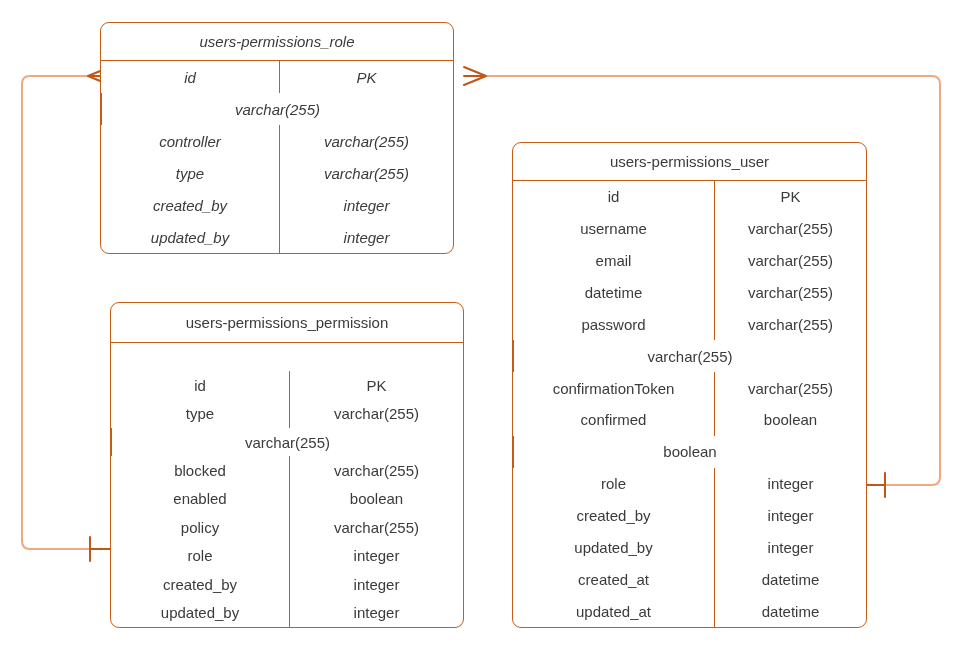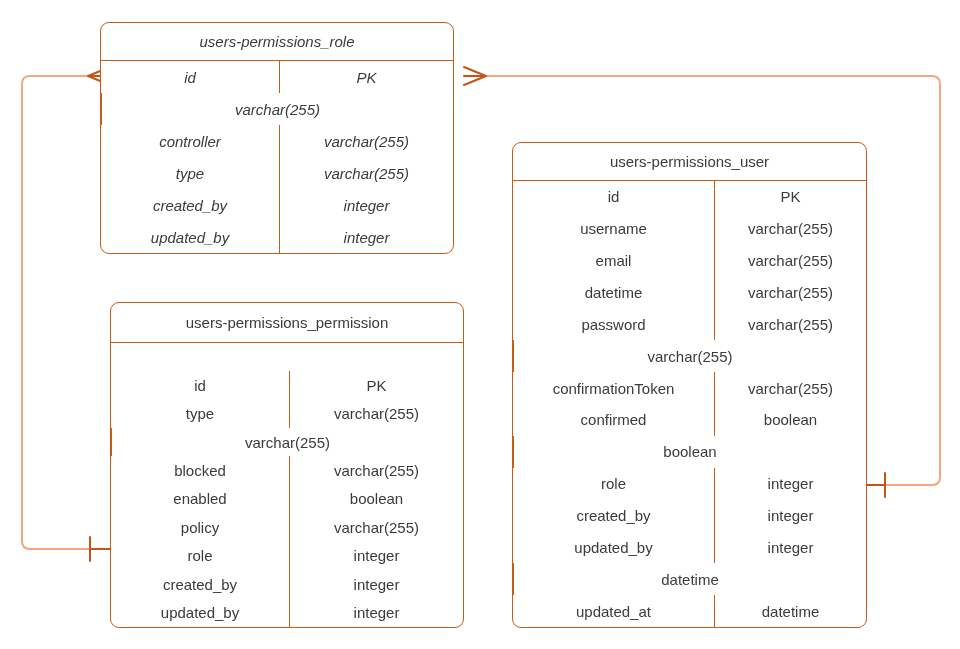--- a/index.html
+++ b/index.html
@@ -210,20 +210,21 @@
         </div>
         <div class="trow">
           <div class="cell field">created_by</div>
           <div class="cell type">integer</div>
         </div>
         <div class="trow">
           <div class="cell field">updated_by</div>
           <div class="cell type">integer</div>
         </div>
         <div class="trow">
+          <div class="cell field">created_at</div>
           <div class="cell type">datetime</div>
         </div>
         <div class="trow">
           <div class="cell field">updated_at</div>
           <div class="cell type">datetime</div>
         </div>
       </div>
   </div>
 
 </div>

